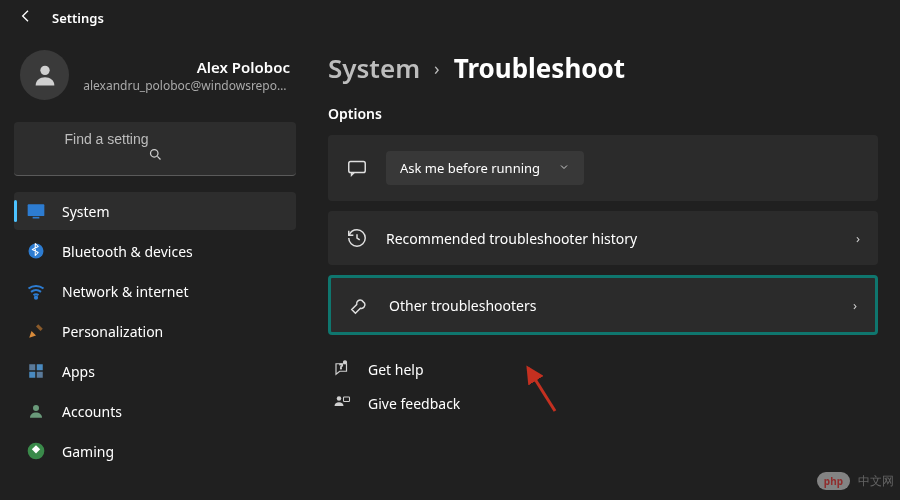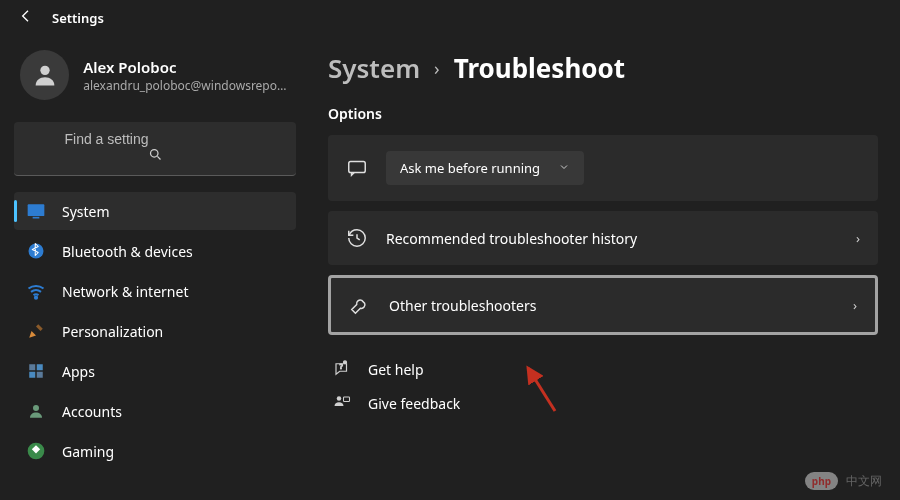--- a/index.html
+++ b/index.html
@@ -38,20 +38,21 @@
       padding: 10px 14px 0 14px;
       display: flex;
       flex-direction: column;
       gap: 10px;
     }
     .user-block {
       display: flex;
       align-items: center;
       gap: 14px;
       padding: 4px 6px 12px 6px;
+      text-align: right;
     }
     .avatar {
       width: 50px;
       height: 50px;
       border-radius: 50%;
       background: #3a3a3a;
       display: flex;
       align-items: center;
       justify-content: center;
     }
@@ -158,39 +159,39 @@
     .select-btn {
       background: #383838;
       border-radius: 4px;
       padding: 8px 14px;
       display: flex;
       align-items: center;
       gap: 18px;
       font-size: 13px;
     }
     .chev-right { color: #ccc; font-size: 13px; }
-    .highlighted { border: 3px solid #a3a3a3; }
+    .highlighted { border: 3px solid #0f766e; }
     .help-links { margin-top: 24px; display: flex; flex-direction: column; gap: 14px; padding-left: 4px; }
     .help-item {
       display: flex;
       align-items: center;
       gap: 16px;
       font-size: 14px;
       cursor: pointer;
     }
     .help-item .card-icon { width: 20px; height: 20px; }
     .arrow-anno {
       position: absolute;
       width: 60px;
       height: 60px;
       pointer-events: none;
     }
     .watermark {
       position: absolute;
-      right: 18px;
+      right: 6px;
       bottom: 10px;
       display: flex;
       align-items: center;
       gap: 8px;
       opacity: 0.65;
     }
     .php-badge {
       background: #b9b9b9;
       color: #c33;
       font-weight: 700;

